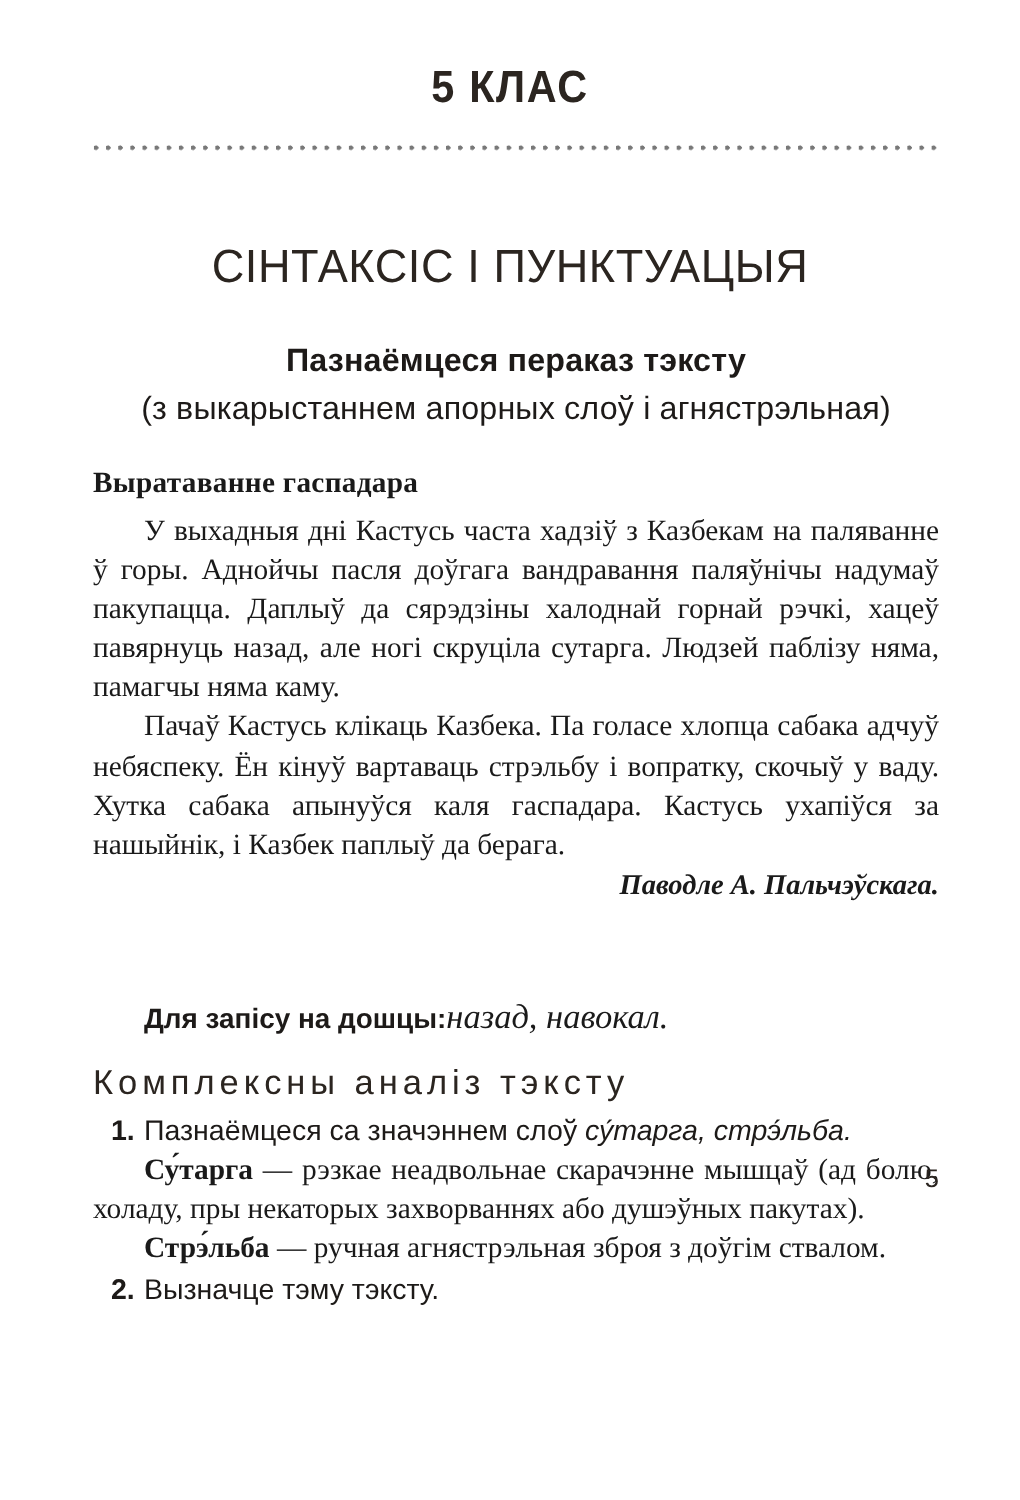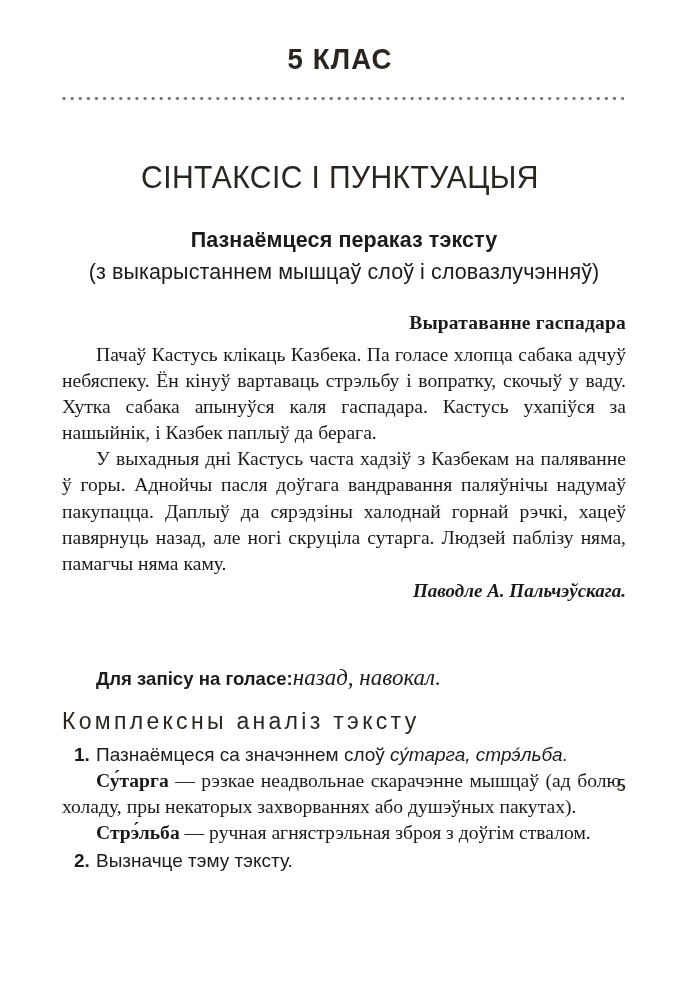--- a/index.html
+++ b/index.html
@@ -95,21 +95,21 @@
   }
 
   
   .story {
     position: absolute;
     left: 62px;
     top: 312px;
     width: 564px;
   }
   .story-title {
-    text-align: right;
+    text-align: left;
     font-family: "Liberation Serif", serif;
     font-weight: bold;
     font-size: 19.5px;
     letter-spacing: 0.2px;
     margin-bottom: 8px;
   }
   p.body {
     margin: 0;
     font-family: "Liberation Serif", "DejaVu Serif", serif;
     font-size: 19.6px;
@@ -219,32 +219,32 @@
 
   <div class="chapter-head">
     <span class="title">5 КЛАС</span>
   </div>
   <div class="dot-rule"></div>
 
   <div class="part-title">СІНТАКСІС І ПУНКТУАЦЫЯ</div>
 
   <div class="task-block">
     <div class="task-title">Пазнаёмцеся пераказ тэксту</div>
-    <div class="task-sub">(з выкарыстаннем мышцаў слоў і словазлучэнняў)</div>
+    <div class="task-sub">(з выкарыстаннем апорных слоў і агнястрэльная)</div>
   </div>
 
   <div class="story">
     <div class="story-title">Выратаванне гаспадара</div>
+    <p class="body">У выхадныя дні Кастусь часта хадзіў з Казбекам на паляванне ў горы. Аднойчы пасля доўгага вандравання паляўнічы надумаў пакупацца. Даплыў да сярэдзіны халоднай горнай рэчкі, хацеў павярнуць назад, але ногі скруціла сутарга. Людзей паблізу няма, памагчы няма каму.</p>
     <p class="body">Пачаў Кастусь клікаць Казбека. Па голасе хлопца сабака адчуў небяспеку. Ён кінуў вартаваць стрэльбу і вопратку, скочыў у ваду. Хутка сабака апынуўся каля гаспадара. Кастусь ухапіўся за нашыйнік, і Казбек паплыў да берага.</p>
-    <p class="body">У выхадныя дні Кастусь часта хадзіў з Казбекам на паляванне ў горы. Аднойчы пасля доўгага вандравання паляўнічы надумаў пакупацца. Даплыў да сярэдзіны халоднай горнай рэчкі, хацеў павярнуць назад, але ногі скруціла сутарга. Людзей паблізу няма, памагчы няма каму.</p>
     <p class="attrib">Паводле А. Пальчэўскага.</p>
   </div>
 
   <div class="board-line">
-    <span class="board-label">Для запісу на голасе:</span><span class="board-words">назад, навокал.</span>
+    <span class="board-label">Для запісу на дошцы:</span><span class="board-words">назад, навокал.</span>
   </div>
 
   <div class="analysis-head">Комплексны аналіз тэксту</div>
 
   <div class="tasks">
 
     <div class="task-item">
       <span class="num">1.</span><span>Пазнаёмцеся са значэннем слоў </span><span class="it">су́тарга, стрэ́льба.</span>
     </div>
 

